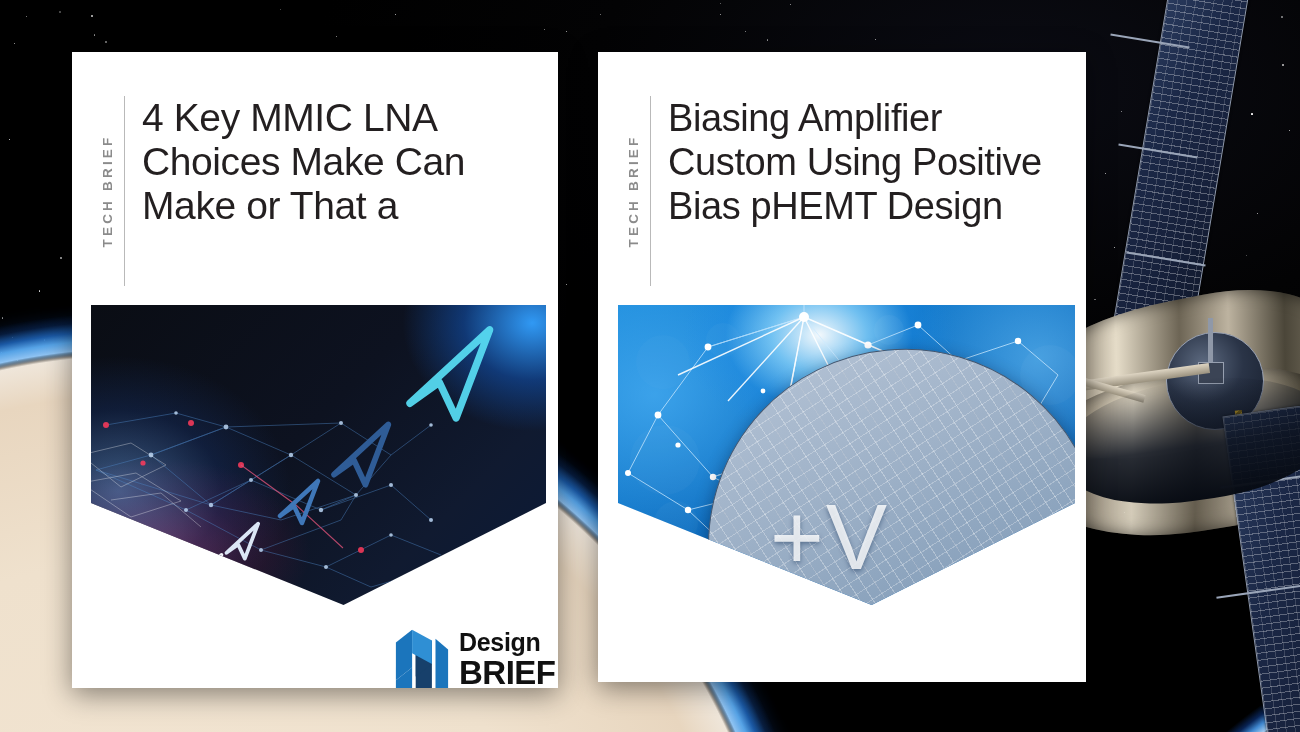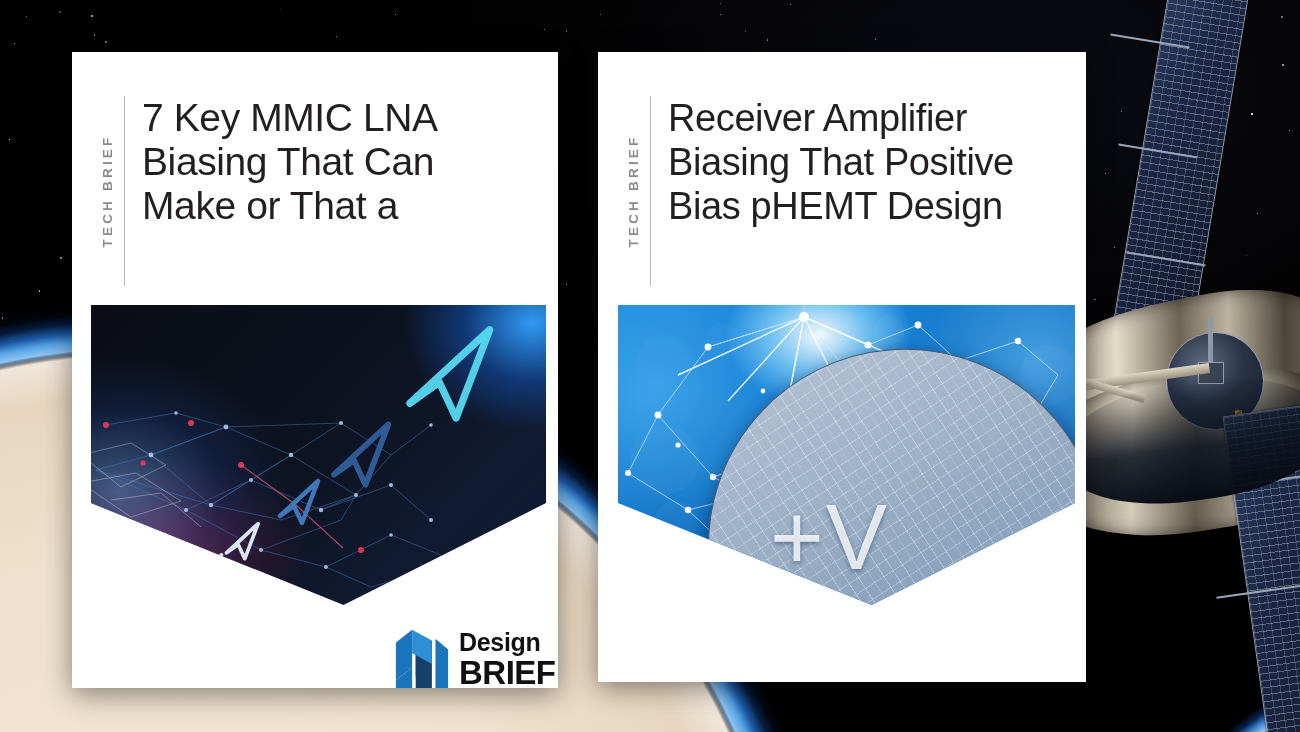--- a/index.html
+++ b/index.html
@@ -256,22 +256,22 @@
 
   <div class="card" style="left:72px;top:52px;width:486px;height:636px;">
 
     <div class="card-head" style="left:18px;top:44px;width:440px;">
       <div class="kicker-wrap" style="height:190px;">
         <span class="kicker">TECH BRIEF</span>
         <span class="kicker-rule"></span>
       </div>
       <div>
         <h1 class="title">
-          <span>7 Key MMIC LNA</span><br>
-          <span>Biasing That Can</span><br>
+          <span>4 Key MMIC LNA</span><br>
+          <span>Choices Make Can</span><br>
           <span>Make or That a</span><br>
         </h1>
       </div>
     </div>
 
     <div class="art" style="left:19px;top:253px;width:455px;height:300px;">
       <div class="art-clip">
         <div class="art-inner">
           <div class="a1-base"></div>
           <svg class="a1-mesh" viewBox="0 0 455 300" preserveAspectRatio="none">
@@ -359,22 +359,22 @@
 
   <div class="card" style="left:598px;top:52px;width:488px;height:630px;">
 
     <div class="card-head" style="left:18px;top:44px;width:448px;">
       <div class="kicker-wrap" style="height:190px;">
         <span class="kicker">TECH BRIEF</span>
         <span class="kicker-rule"></span>
       </div>
       <div>
         <h1 class="title title-2">
-          <span>Receiver Amplifier</span><br>
-          <span>Biasing That Positive</span><br>
+          <span>Biasing Amplifier</span><br>
+          <span>Custom Using Positive</span><br>
           <span>Bias pHEMT Design</span>
         </h1>
       </div>
     </div>
 
     <div class="art" style="left:20px;top:253px;width:457px;height:300px;">
       <div class="art-clip">
         <div class="art-inner">
           <div class="a2-base"></div>
           <div class="a2-bokeh" id="bokeh">

